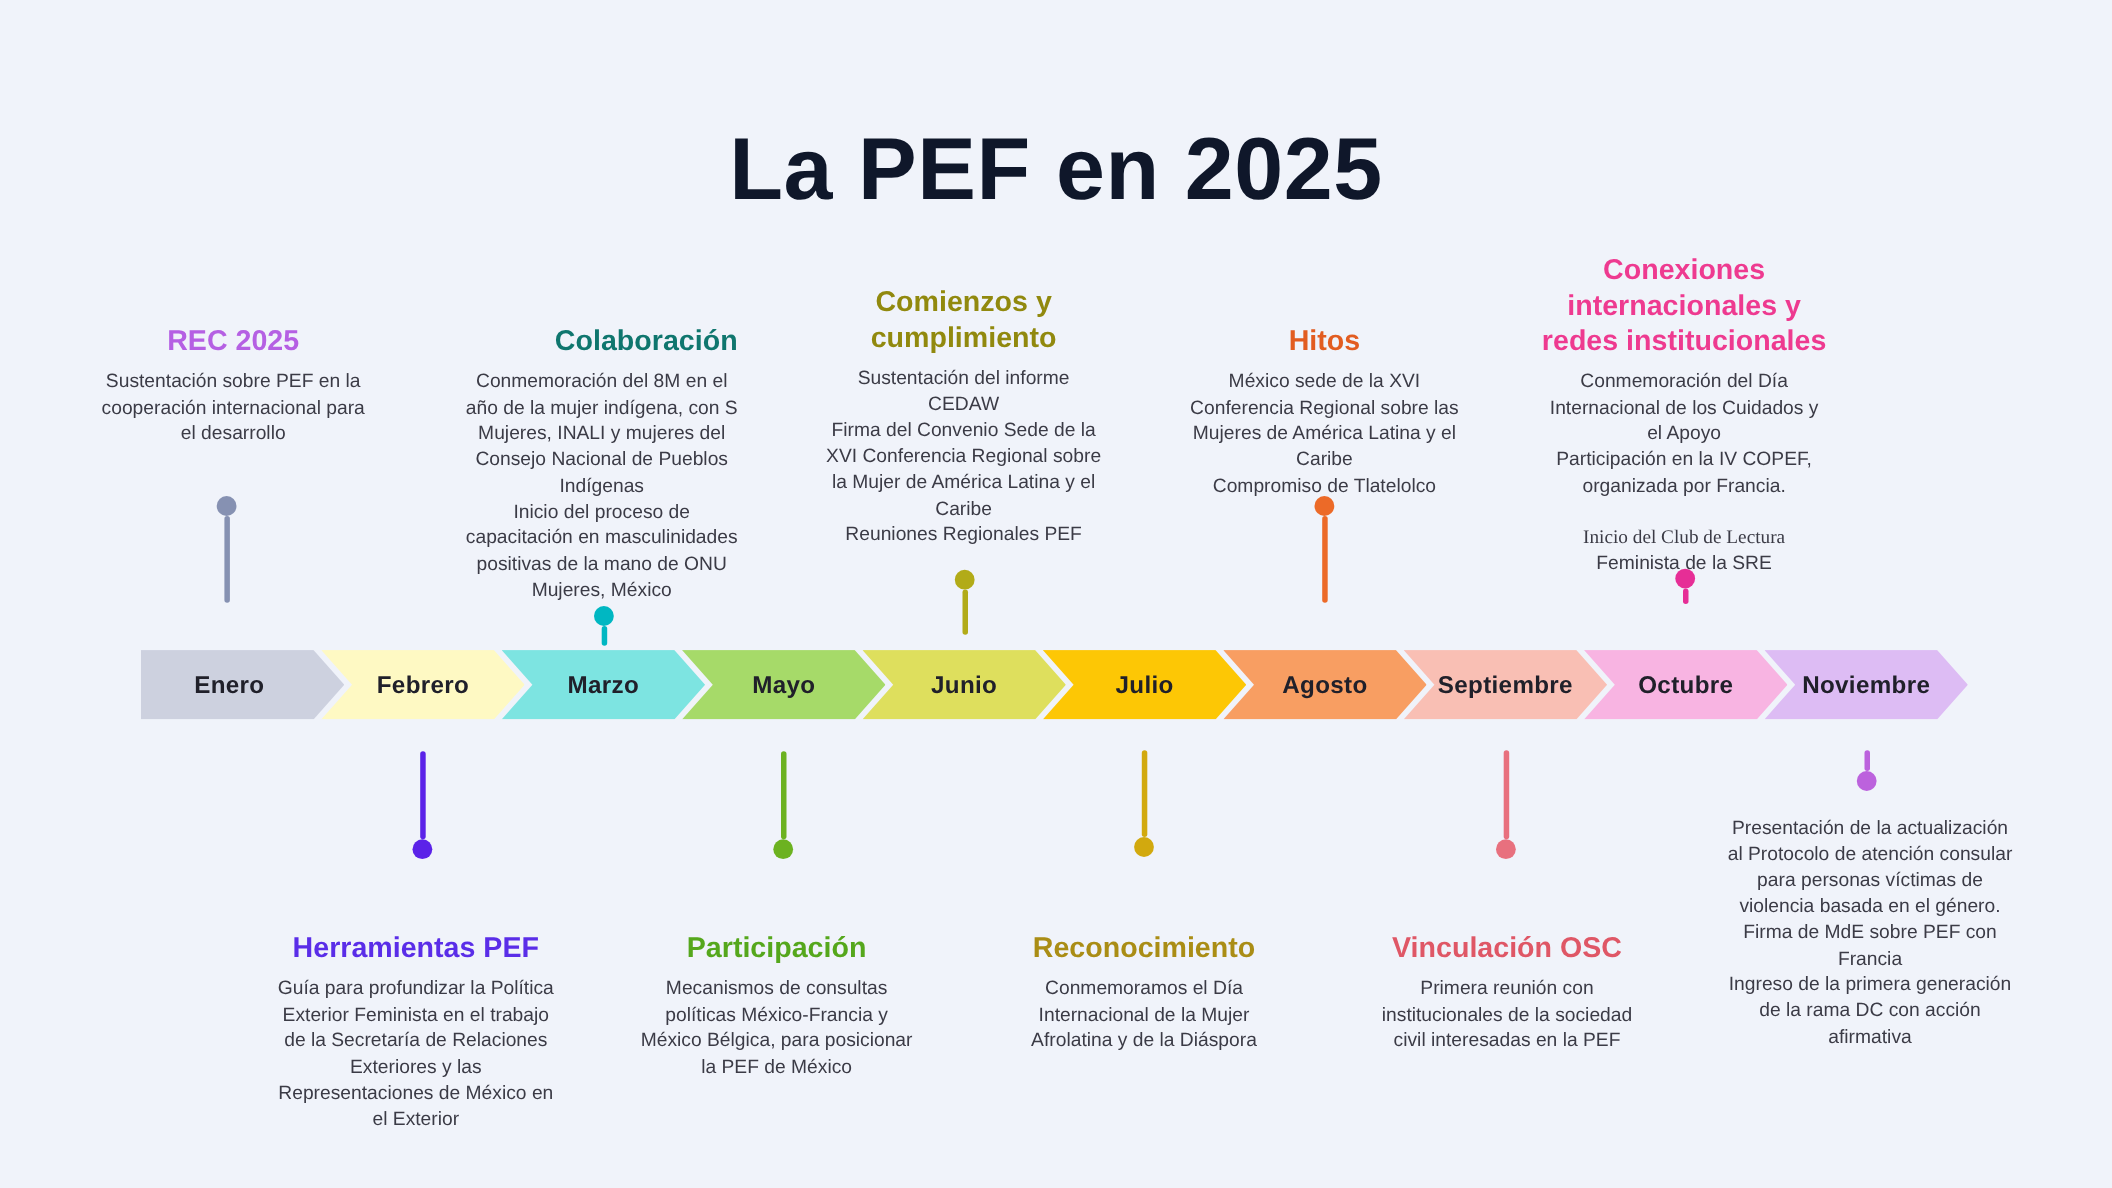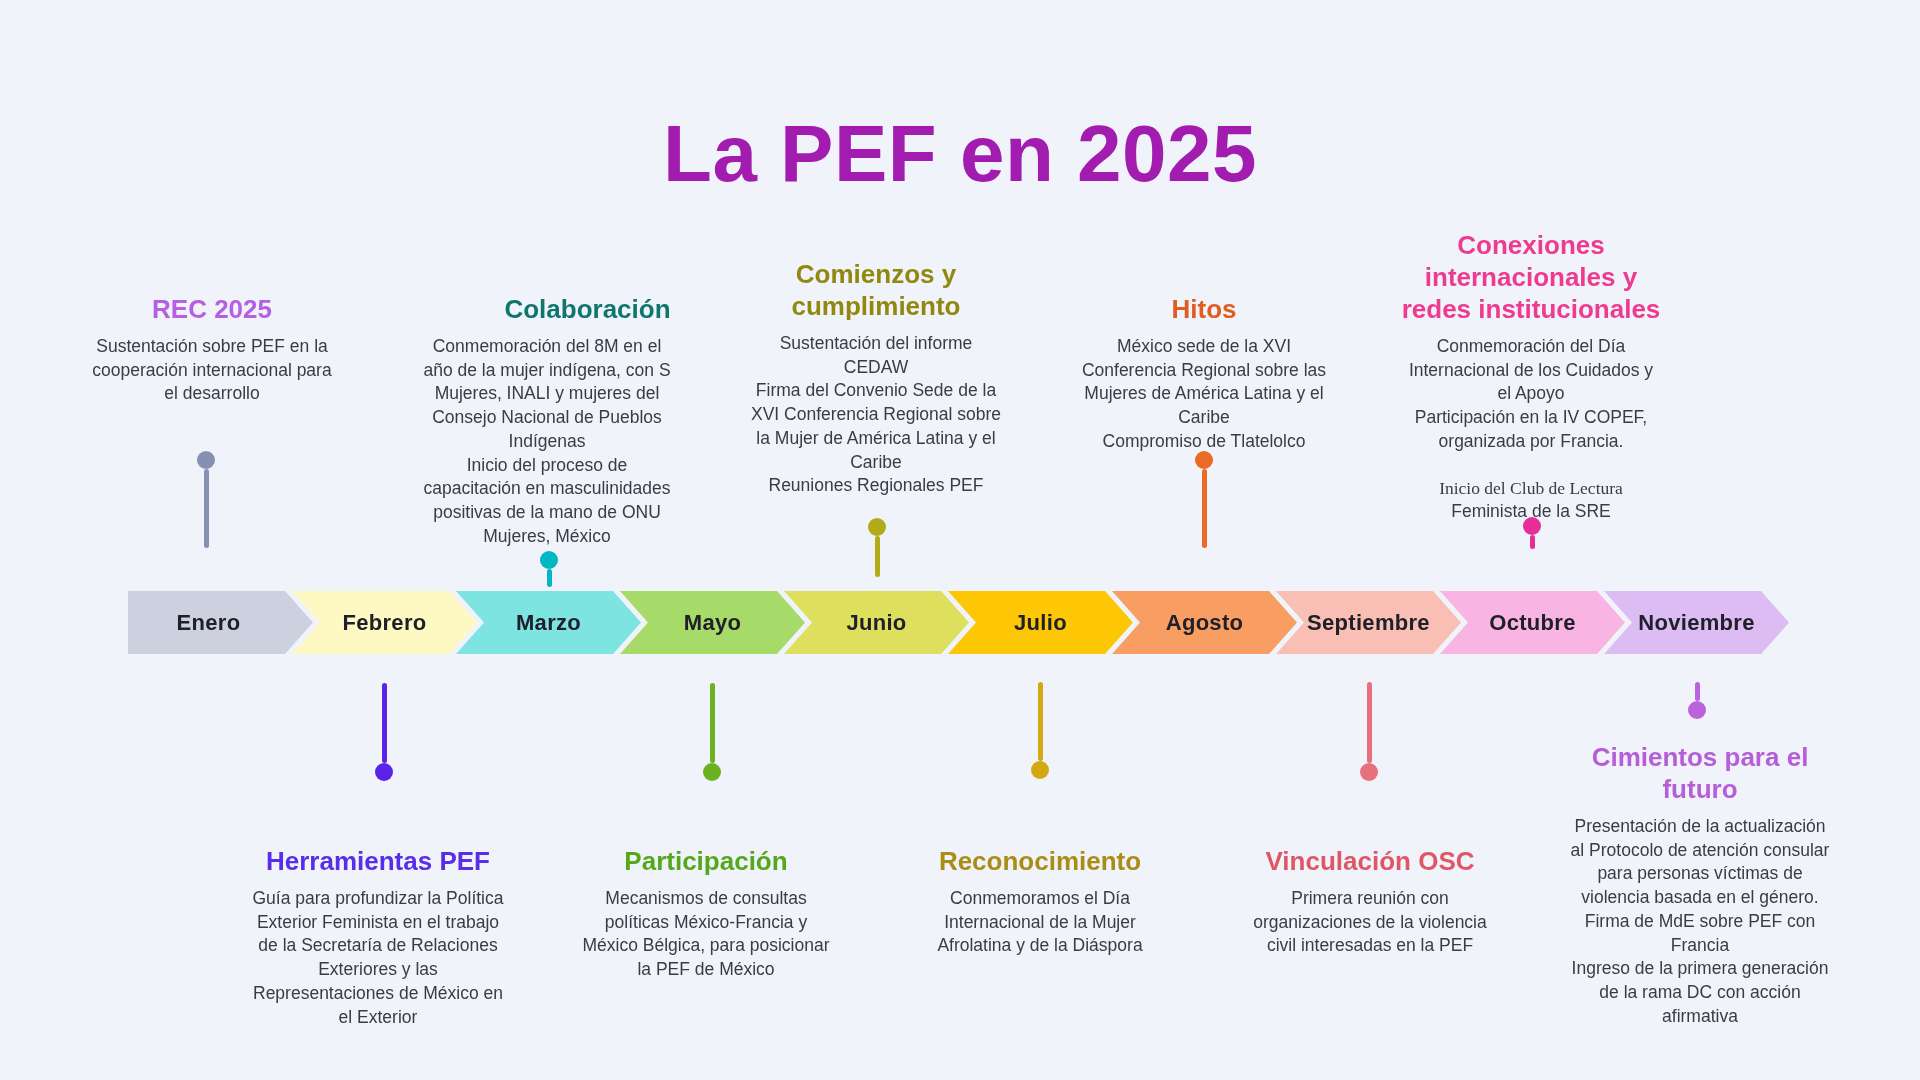--- a/index.html
+++ b/index.html
@@ -2,21 +2,21 @@
 <html><head>
 <meta charset="utf-8">
 <style>
   html,body { margin:0; padding:0; background:#f0f3fa; }
   .canvas {
     position:relative; width:1920px; height:1080px; overflow:hidden;
     background:#f0f3fa; font-family:"Liberation Sans", sans-serif;
   }
   .title {
     position:absolute; left:0; right:0; top:108px; text-align:center;
-    font-size:80px; font-weight:800; color:#a21caf; letter-spacing:0.5px;
+    font-size:80px; font-weight:800; color:#0f172a; letter-spacing:0.5px;
   }
   
   .month {
     position:absolute; top:591px; height:63px; width:185px;
     display:flex; align-items:center; justify-content:center;
     box-sizing:border-box; padding:0 28px;
     font-weight:800; font-size:22px; color:#20202a; letter-spacing:0.3px;
   }
   .m-rest  { clip-path: polygon(0 0, 157px 0, 185px 50%, 157px 100%, 0 100%, 28px 50%); }
   .m-first { clip-path: polygon(0 0, 157px 0, 185px 50%, 157px 100%, 0 100%); padding-left:4px; }
@@ -226,30 +226,26 @@
       <div class="line">la PEF de México</div>
     </div>
   </div>
 
   <div class="event" style="left:1370px; top:845px">
     <div class="hdr" style="color: rgb(223, 87, 102);">
       <div>Vinculación OSC</div>
     </div>
     <div class="body">
       <div class="line">Primera reunión con</div>
-      <div class="line">organizaciones de la violencia</div>
+      <div class="line">institucionales de la sociedad</div>
       <div class="line">civil interesadas en la PEF</div>
     </div>
   </div>
 
   <div class="event" style="left:1700px; top:741px">
-    <div class="hdr" style="color: rgb(181, 94, 216);">
-      <div>Cimientos para el</div>
-      <div>futuro</div>
-    </div>
     <div class="body">
       <div class="line">Presentación de la actualización</div>
       <div class="line">al Protocolo de atención consular</div>
       <div class="line">para personas víctimas de</div>
       <div class="line">violencia basada en el género.</div>
       <div class="line">Firma de MdE sobre PEF con</div>
       <div class="line">Francia</div>
       <div class="line">Ingreso de la primera generación</div>
       <div class="line">de la rama DC con acción</div>
       <div class="line">afirmativa</div>

